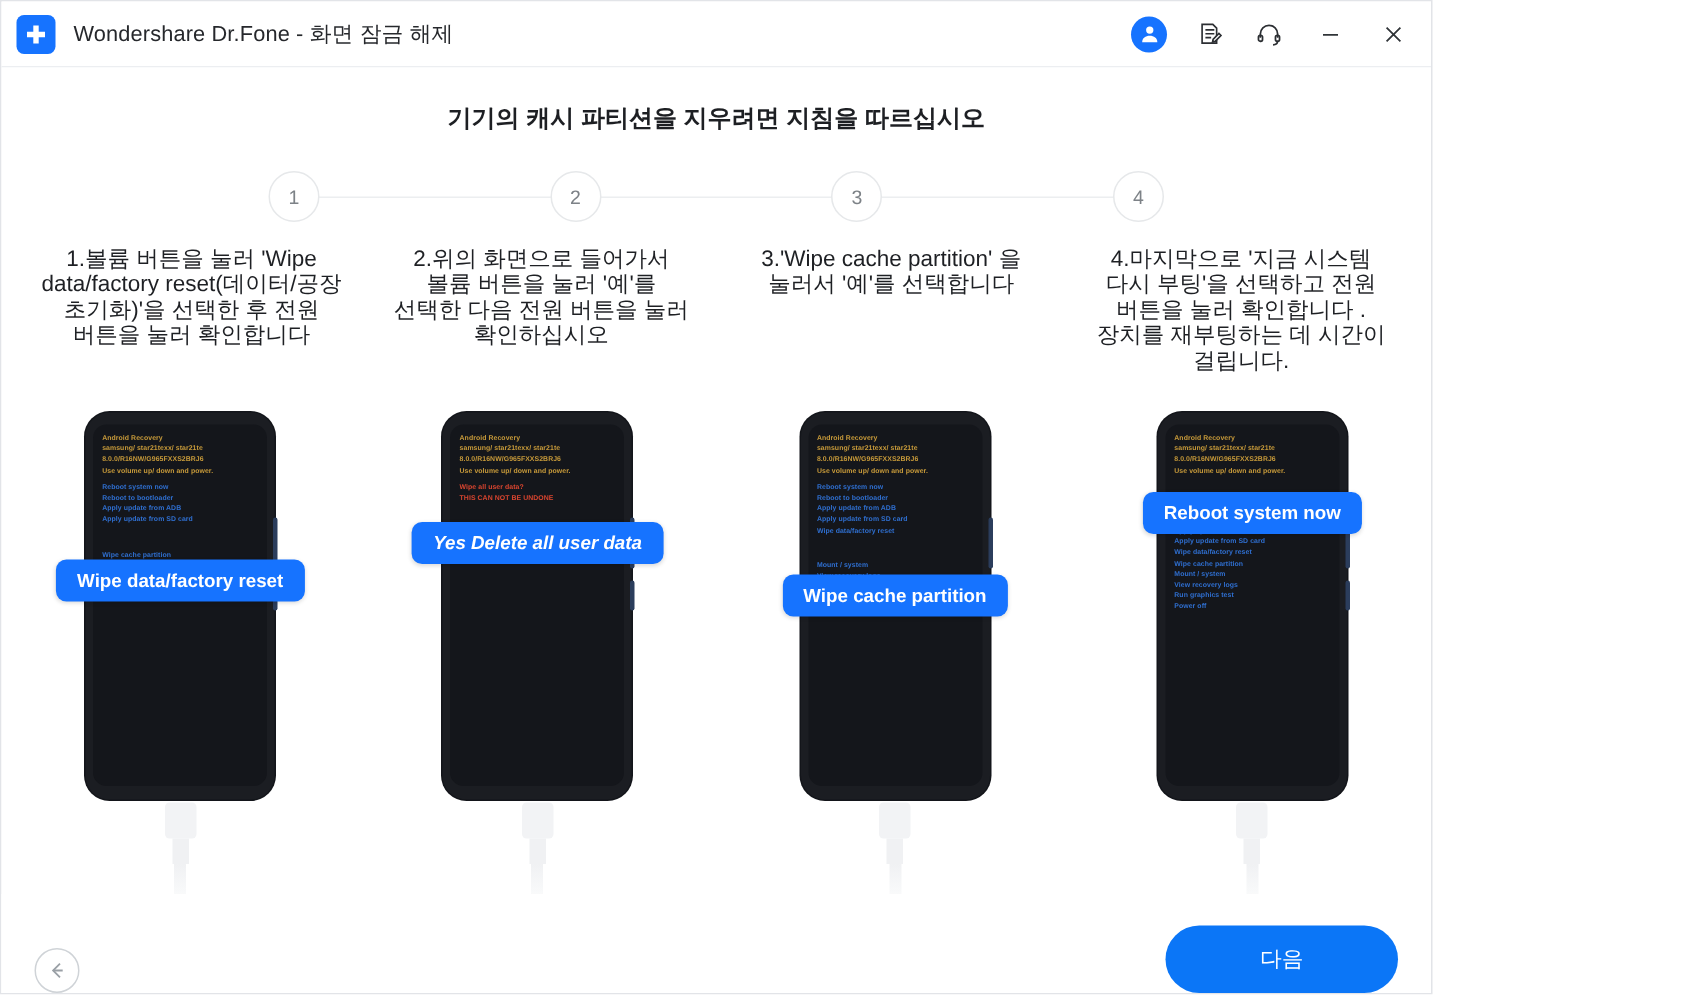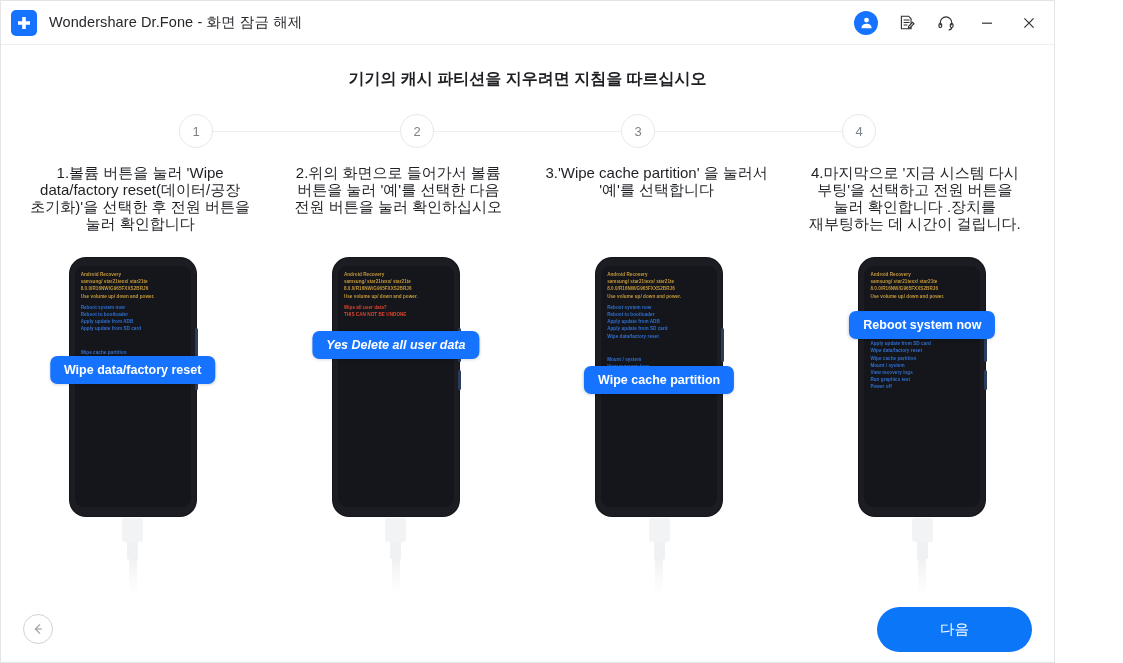--- a/index.html
+++ b/index.html
@@ -4,21 +4,21 @@
 <style>
   * { box-sizing: border-box; margin: 0; padding: 0; }
   html, body {
     width: 1123px; height: 663px;
     background: #ffffff;
     font-family: "Liberation Sans", "DejaVu Sans", sans-serif;
     overflow: hidden;
   }
   .app {
     position: relative;
-    width: 1055px; height: 663px;
+    width: 955px; height: 663px;
     background: #ffffff;
     border: 1px solid #e2e4e8;
     display: flex; flex-direction: column;
   }
 
   
   .titlebar {
     height: 44px; flex: 0 0 44px;
     display: flex; align-items: center;
     padding: 0 12px 0 10px;
@@ -196,21 +196,21 @@
   .plug-cord {
     width: 8px; height: 40px;
     background: linear-gradient(to bottom, #f0f1f3 0%, #f7f8f9 45%, #ffffff 100%);
   }
 
   
   .footer {
     position: absolute;
     left: 0; right: 0; bottom: 0;
     height: 66px;
-    display: flex; align-items: center;
+    display: flex; align-items: flex-end;
     padding: 0 22px 0 22px;
     background: #ffffff;
   }
   .back-btn {
     width: 30px; height: 30px; border-radius: 50%;
     border: 1px solid #cfd3d7;
     background: #ffffff;
     display: flex; align-items: center; justify-content: center;
     color: #9aa0a6; cursor: pointer;
   }

